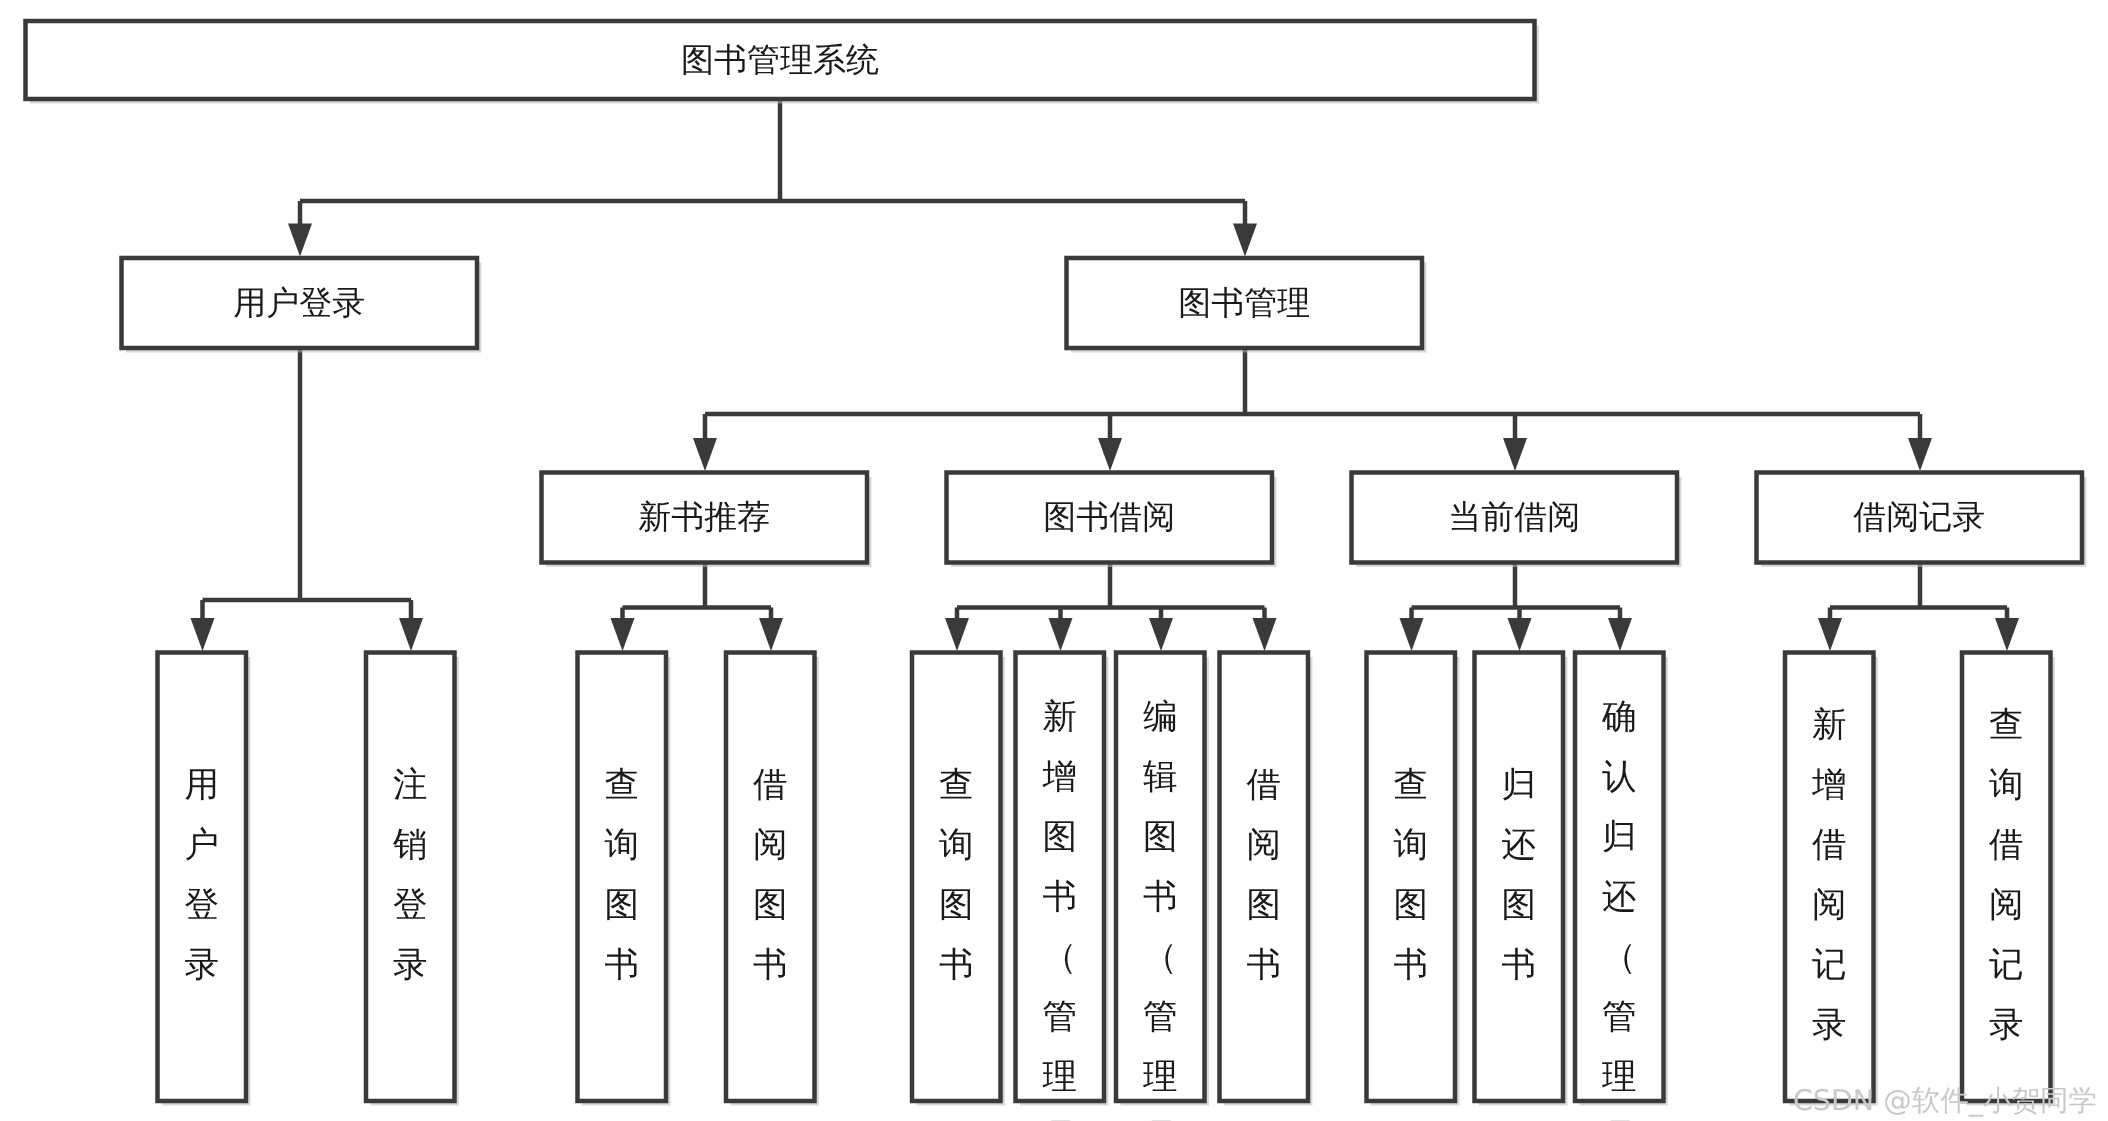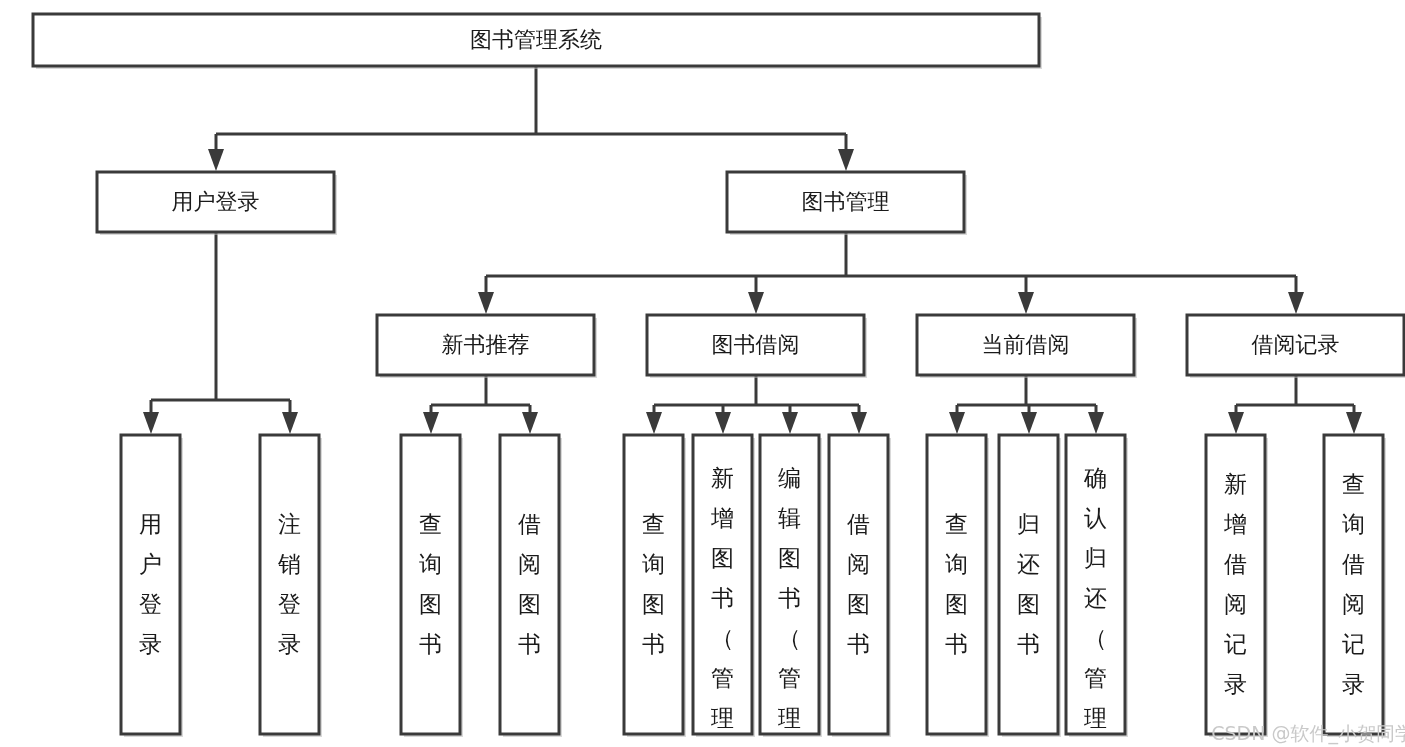--- a/index.html
+++ b/index.html
@@ -10,21 +10,21 @@
   }
   body {
     width: 1405px;
     height: 747px;
     overflow: hidden;
     font-family: "DejaVu Sans", "Liberation Sans", sans-serif;
     position: relative;
   }
   #diagram-root {
     position: absolute;
-    left: 16px;
+    left: 0;
     top: 0;
     width: 1167px;
     height: 747px;
   }
   svg.chart-svg {
     display: block;
     width: 1405px;
     height: 747px;
   }
   .node-box {

